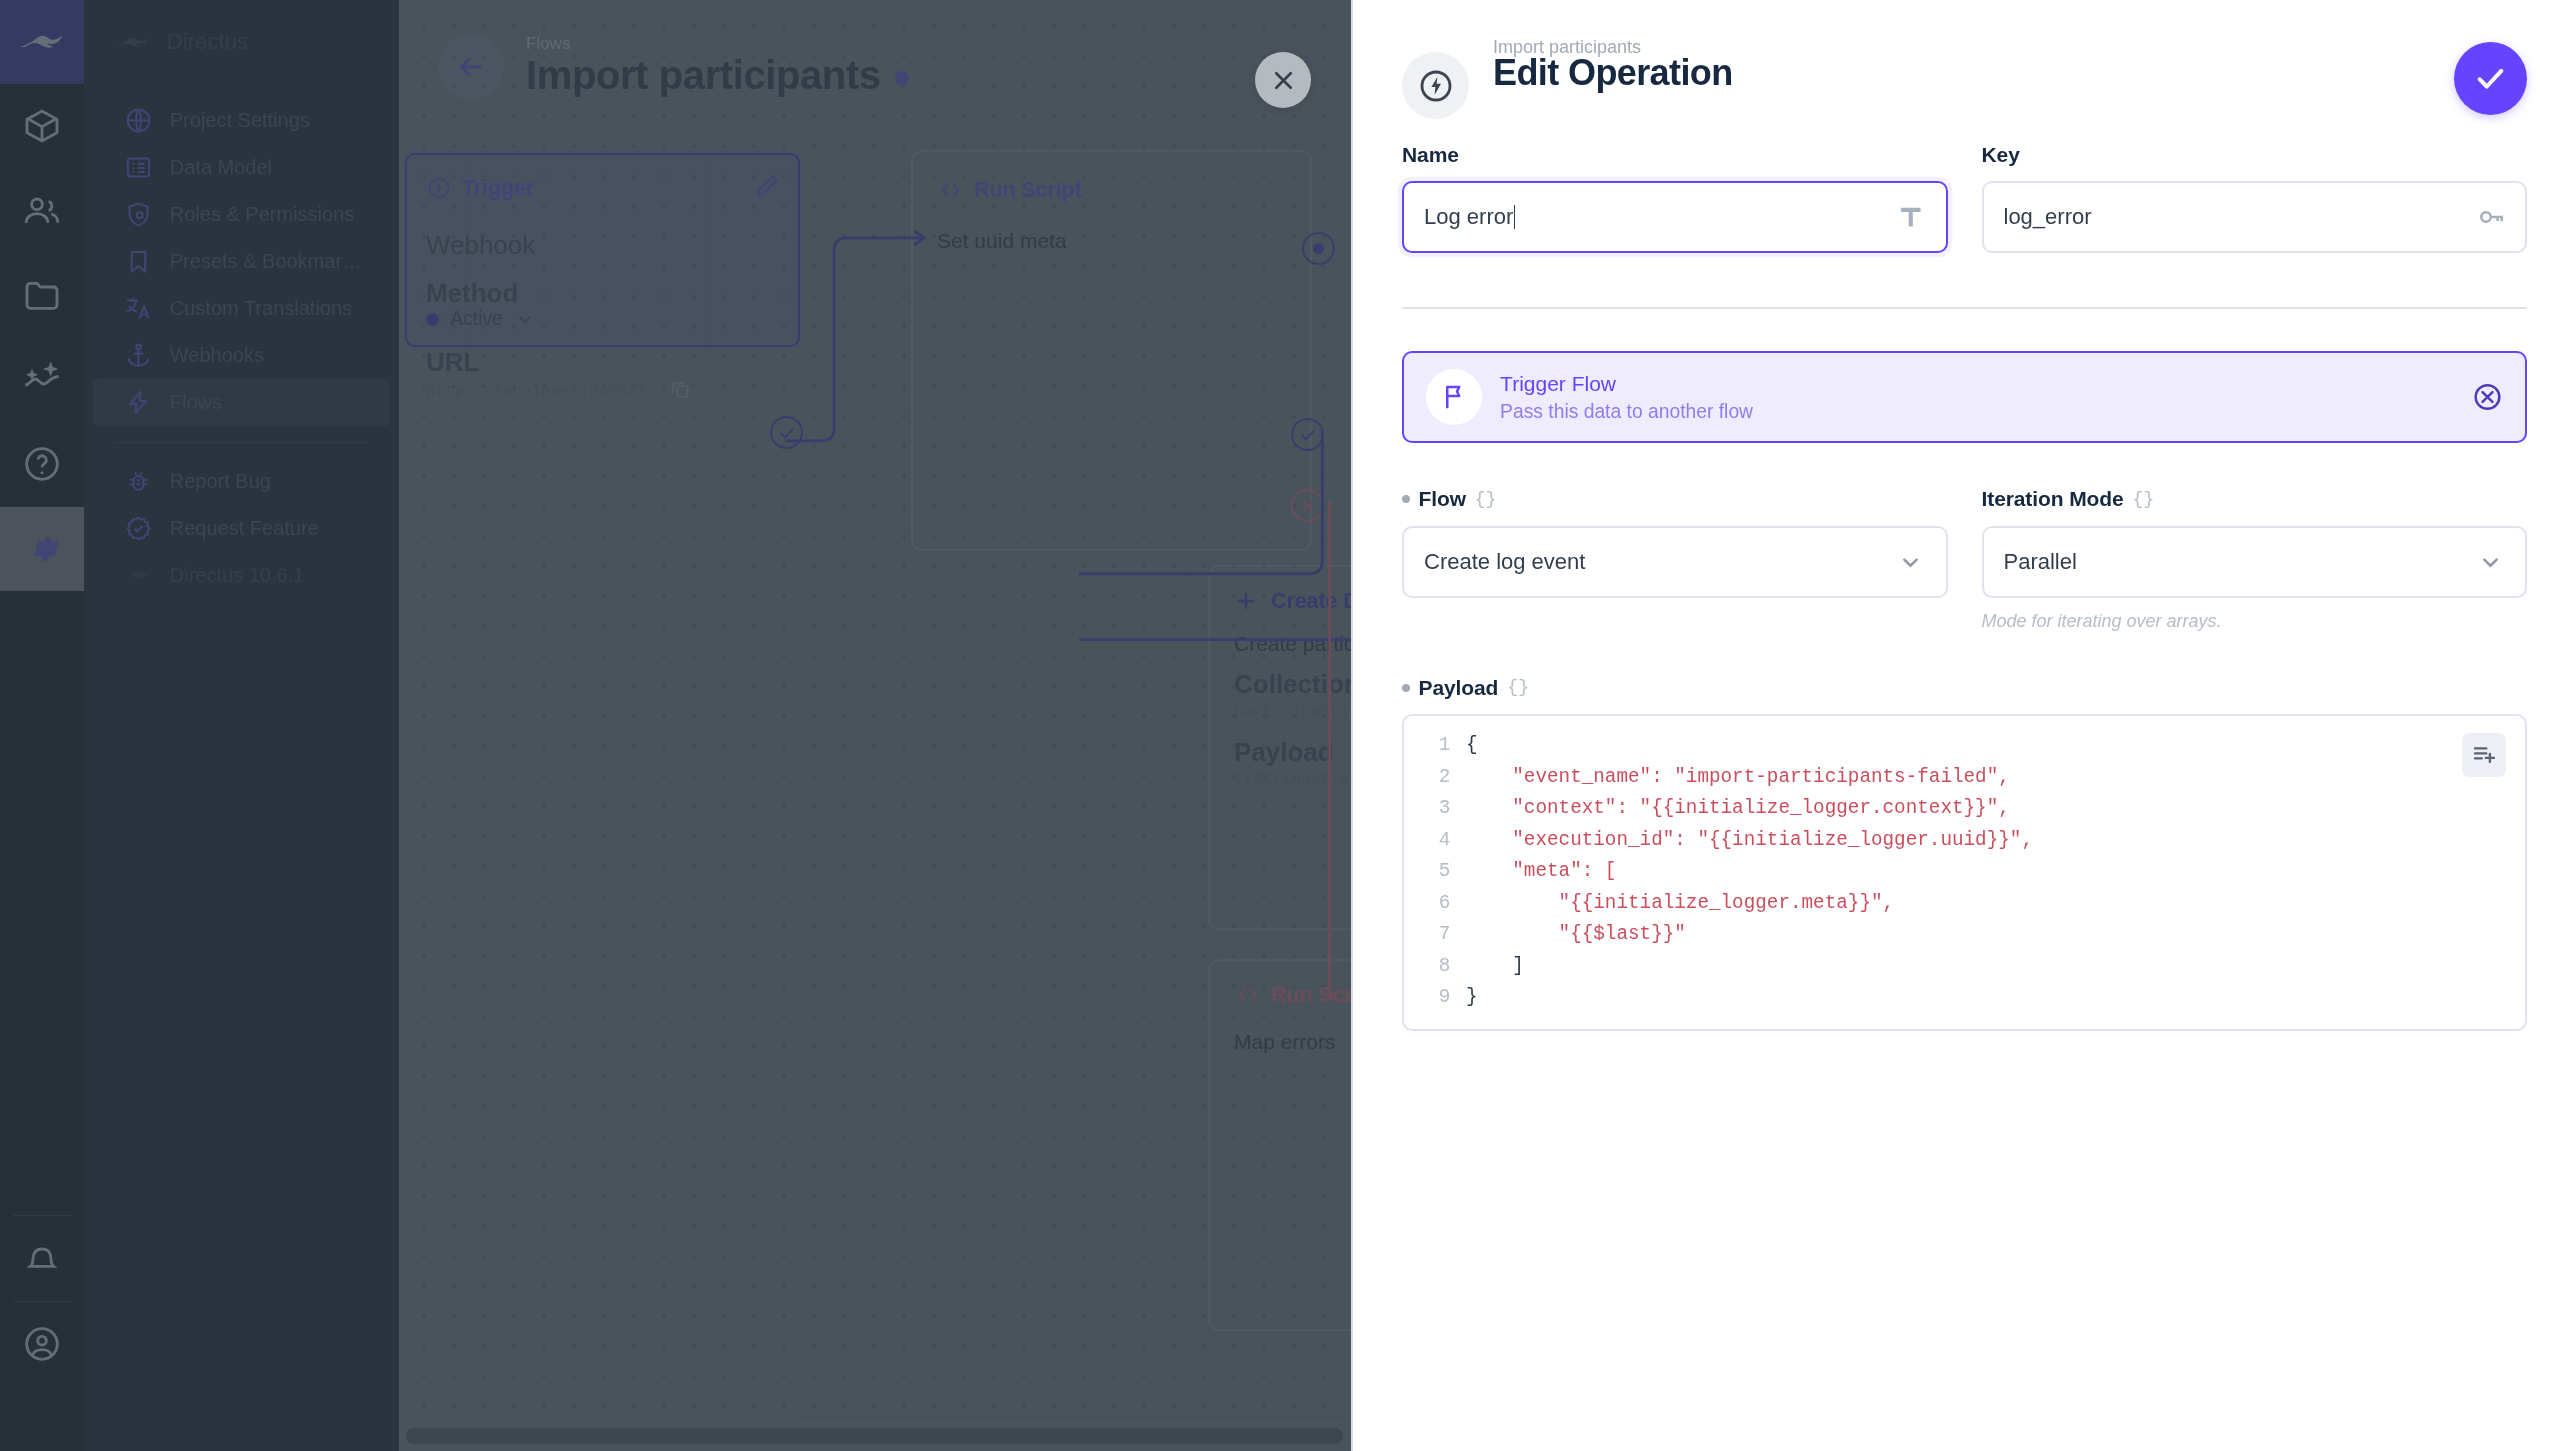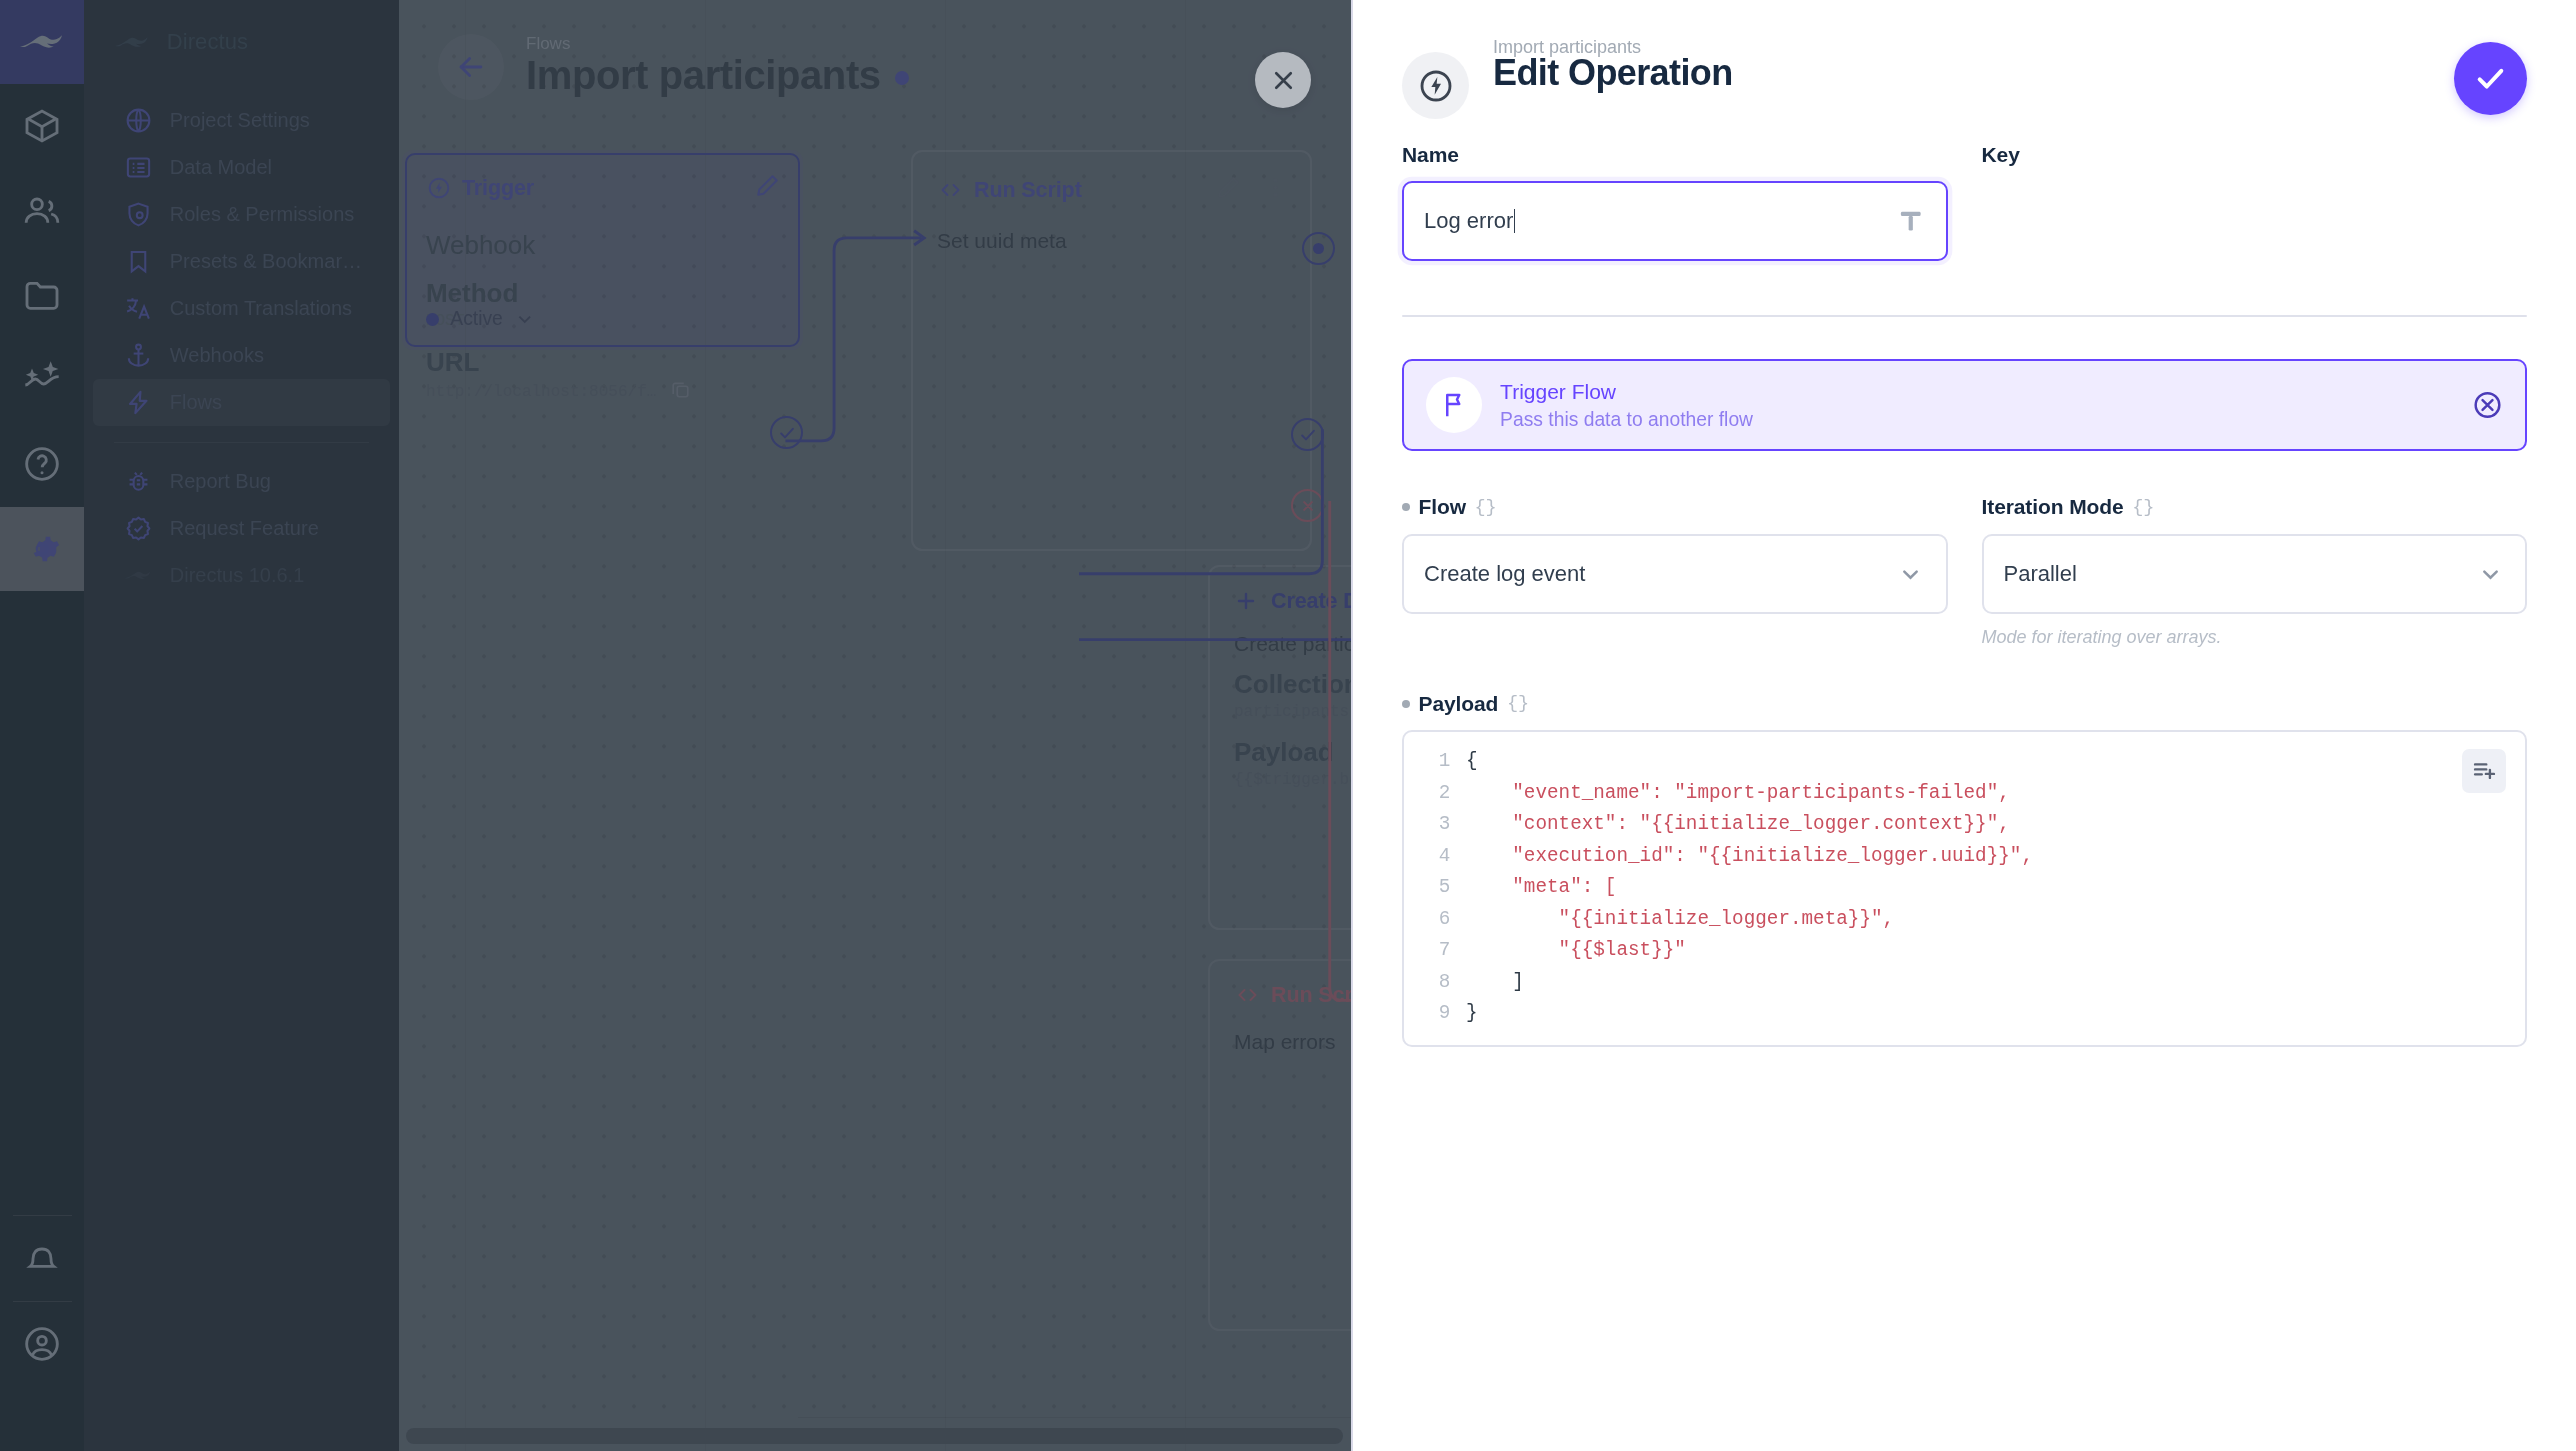--- a/index.html
+++ b/index.html
@@ -185,21 +185,21 @@
   .col { flex: 1; min-width: 0; }
 
   .flabel {
     font-size: 21px; font-weight: bold; color: #172940; letter-spacing: -0.1px;
     display: flex; align-items: center; gap: 8.6px; margin-bottom: 14.3px;
   }
   .flabel .reqdot { width: 7.9px; height: 7.9px; border-radius: 50%; background: #a2aab4; flex: 0 0 7.9px; }
   .flabel .braces { font-size: 18.6px; color: #b6bdc7; font-weight: normal; font-family: "Liberation Mono", monospace; }
 
   .field {
-    position: relative; height: 80px; border: 2.1px solid #e0e2ec; border-radius: 10px;
+    position: relative; height: 72px; border: 2.1px solid #e0e2ec; border-radius: 10px;
     background: #fff; display: flex; align-items: center; padding: 0 20px;
   }
   .field.focused { border-color: #6644ff; box-shadow: 0 0 0 4.3px rgba(102,68,255,.08); }
   .field .val { font-size: 22px; color: #313e4e; }
   .field.focused .val::after {
     content: ""; display: inline-block; width: 1.4px; height: 24px; background: #313e4e;
     vertical-align: -4.3px; margin-left: 0.7px;
   }
   .field .ticon { position: absolute; right: 18.6px; top: 50%; transform: translateY(-50%); width: 31.5px; height: 31.5px; }
   .field .ticon svg { width: 31.5px; height: 31.5px; }
@@ -617,20 +617,30 @@
                   <rect x="4.5" y="5" width="15" height="3.2" rx="1"></rect>
                   <rect x="10.4" y="8.2" width="3.2" height="11" rx="1"></rect>
                 </svg>
             </span>
           </div>
         </div>
         <div class="col">
           <div class="flabel">
             <span>Key</span>
           </div>
+          <div class="field">
+            <span class="val">log_error</span>
+            <span class="ticon">
+              <svg viewBox="0 0 24 24" fill="none" stroke="#a7b0bd" stroke-width="2">
+                  <circle cx="8.4" cy="12" r="3.6"></circle>
+                  <path d="M12 12h8.4v3.2"></path>
+                  <path d="M17.2 12v3"></path>
+                </svg>
+            </span>
+          </div>
         </div>
       </div>
 
       <div class="hr"></div>
 
       <div class="op-card">
         <div class="avatar">
           <svg viewBox="0 0 24 24" fill="none" stroke="#6644ff" stroke-width="2" stroke-linejoin="round">
               <path d="M6.6 21V4h9.6l-1.8 3.6 1.8 3.6H6.6"></path>
             </svg>

